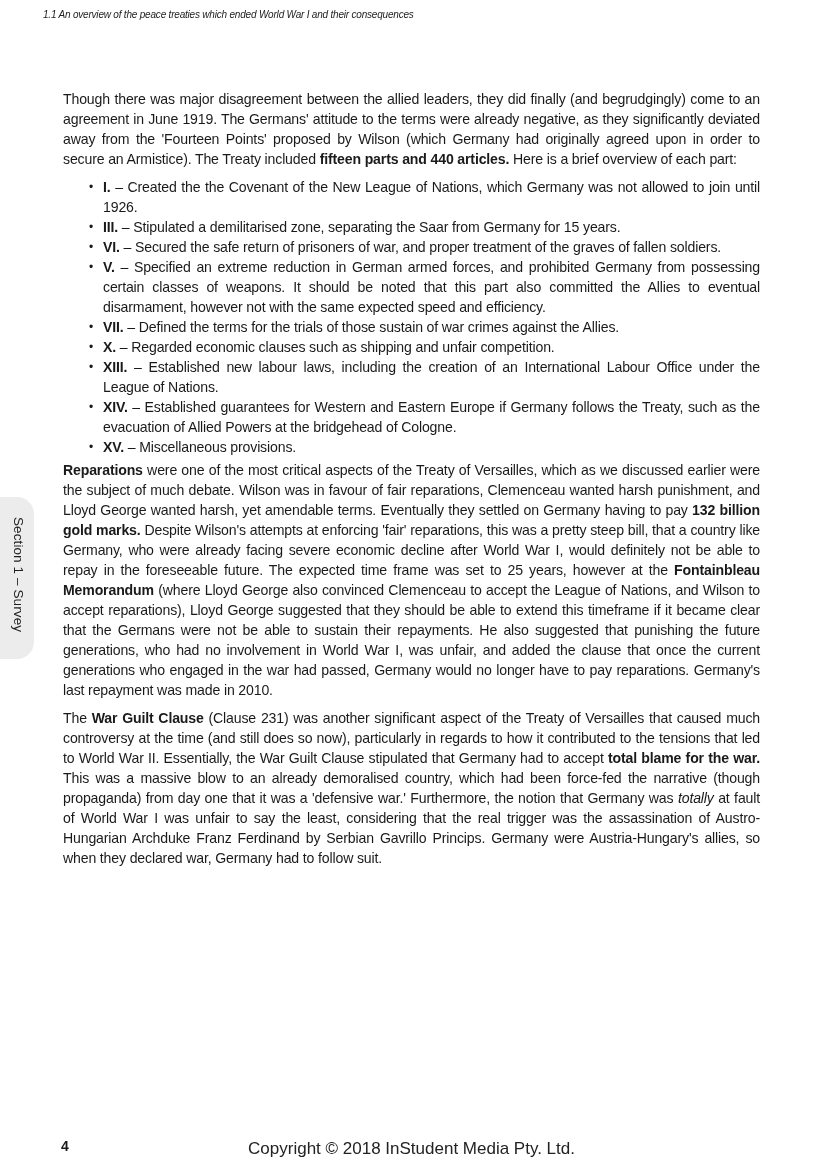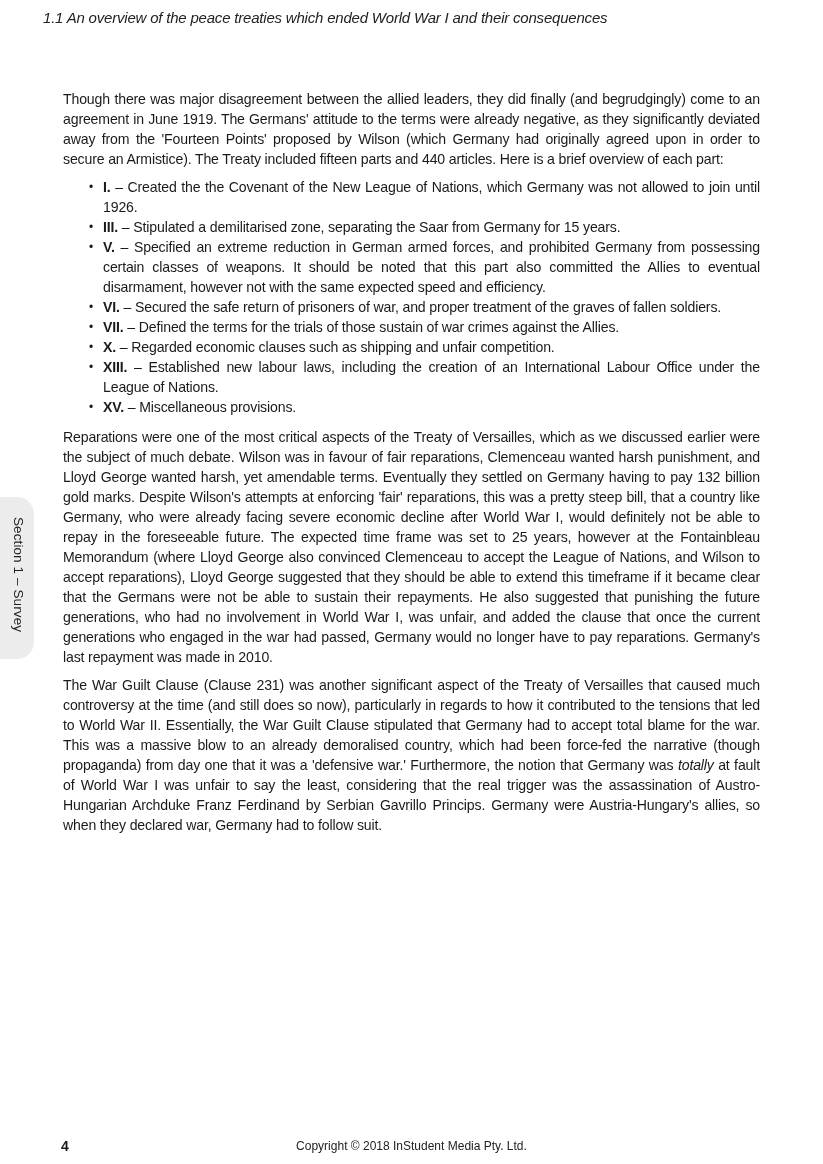--- a/index.html
+++ b/index.html
@@ -12,21 +12,21 @@
       height: 1164px;
       position: relative;
       overflow: hidden;
       font-family: "Liberation Sans", sans-serif;
       color: #1a1a1a;
     }
     .running-header {
       position: absolute;
       left: 43px;
       top: 9px;
-      font-size: 15px;
+      font-size: 10px;
       font-style: italic;
       color: #222;
       letter-spacing: -0.2px;
     }
     .side-tab {
       position: absolute;
       left: 0;
       top: 497px;
       width: 34px;
       height: 162px;
@@ -53,74 +53,75 @@
       font-size: 14.1px;
       line-height: 20px;
       letter-spacing: -0.15px;
     }
     .para {
       margin: 0 0 8px 0;
       text-align: justify;
     }
     .bullets {
       list-style: none;
-      margin: 2px 0 10px 0;
+      margin: 2px 0 3px 0;
       padding: 0 0 0 40px;
     }
     .bullets li {
       position: relative;
       text-align: justify;
       margin: 0;
     }
     .bullets li::before {
       content: "\2022";
       position: absolute;
       left: -14px;
       top: 0;
       font-size: 12px;
     }
     .bullet-num { font-weight: bold; }
-    b { font-weight: normal; }
+    b { font-weight: bold; }
     .footer-page {
       position: absolute;
       left: 61px;
       top: 1138px;
       font-size: 14px;
       font-weight: bold;
     }
     .footer-copy {
       position: absolute;
       left: 0;
       width: 823px;
       top: 1139px;
       text-align: center;
-      font-size: 12px;
+      font-size: 17px;
       color: #222;
     }
   </style>
 </head>
 <body>
 
 <div class="running-header">1.1 An overview of the peace treaties which ended World War I and their consequences</div>
 
 <div class="side-tab"></div>
 <div class="side-tab-label">Section 1 – Survey</div>
 
 <div class="content">
 
   <p class="para"><span>Though there was major disagreement between the allied leaders, they did finally (and begrudgingly) come to an agreement in June 1919.  The Germans' attitude to the terms were already negative, as they significantly deviated away from the 'Fourteen Points' proposed by Wilson (which Germany had originally agreed upon in order to secure an Armistice). The Treaty included </span><b>fifteen parts and 440 articles.</b><span>  Here is a brief overview of each part:</span></p>
 
   <ul class="bullets">
     <li><span class="bullet-num">I.</span><span> – Created the the Covenant of the New League of Nations, which Germany was not allowed to join until 1926.</span></li>
     <li><span class="bullet-num">III.</span><span> – Stipulated a demilitarised zone, separating the Saar from Germany for 15 years.</span></li>
+    <li><span class="bullet-num">VI.</span><span> – Secured the safe return of prisoners of war, and proper treatment of the graves of fallen soldiers.</span></li>
     <li><span class="bullet-num">V.</span><span> – Specified an extreme reduction in German armed forces, and prohibited Germany from possessing certain classes of weapons. It should be noted that this part also committed the Allies to eventual disarmament, however not with the same expected speed and efficiency.</span></li>
-    <li><span class="bullet-num">VI.</span><span> – Secured the safe return of prisoners of war, and proper treatment of the graves of fallen soldiers.</span></li>
     <li><span class="bullet-num">VII.</span><span> – Defined the terms for the trials of those sustain of war crimes against the Allies.</span></li>
     <li><span class="bullet-num">X.</span><span> – Regarded economic clauses such as shipping and unfair competition.</span></li>
     <li><span class="bullet-num">XIII.</span><span> – Established new labour laws, including the creation of an International Labour Office under the League of Nations.</span></li>
+    <li><span class="bullet-num">XIV.</span><span> – Established guarantees for Western and Eastern Europe if Germany follows the Treaty, such as the evacuation of Allied Powers at the bridgehead of Cologne.</span></li>
     <li><span class="bullet-num">XV.</span><span> – Miscellaneous provisions.</span></li>
   </ul>
 
   <p class="para"><b>Reparations</b><span> were one of the most critical aspects of the Treaty of Versailles, which as we discussed earlier were the subject of much debate.  Wilson was in favour of fair reparations, Clemenceau wanted harsh punishment, and Lloyd George wanted harsh, yet amendable terms.  Eventually they settled on Germany having to pay </span><b>132 billion gold marks.</b><span>  Despite Wilson's attempts at enforcing 'fair' reparations, this was a pretty steep bill, that a country like Germany, who were already facing severe economic decline after World War I, would definitely not be able to repay in the foreseeable future.  The expected time frame was set to 25 years, however at the </span><b>Fontainbleau Memorandum</b><span> (where Lloyd George also convinced Clemenceau to accept the League of Nations, and Wilson to accept reparations), Lloyd George suggested that they should be able to extend this timeframe if it became clear that the Germans were not be able to sustain their repayments.  He also suggested that punishing the future generations, who had no involvement in World War I, was unfair, and added the clause that once the current generations who engaged in the war had passed, Germany would no longer have to pay reparations.  Germany's last repayment was made in 2010.</span></p>
 
   <p class="para"><span>The </span><b>War Guilt Clause</b><span> (Clause 231) was another significant aspect of the Treaty of Versailles that caused much controversy at the time (and still does so now), particularly in regards to how it contributed to the tensions that led to World War II. Essentially, the War Guilt Clause stipulated that Germany had to accept </span><b>total blame for the war.</b><span>  This was a massive blow to an already demoralised country, which had been force-fed the narrative (though propaganda) from day one that it was a 'defensive war.'  Furthermore, the notion that Germany was </span><i>totally</i><span> at fault of World War I was unfair to say the least, considering that the real trigger was the assassination of Austro-Hungarian Archduke Franz Ferdinand by Serbian Gavrillo Princips. Germany were Austria-Hungary's allies, so when they declared war, Germany had to follow suit.</span></p>
 
 </div>
 
 <div class="footer-page">4</div>

